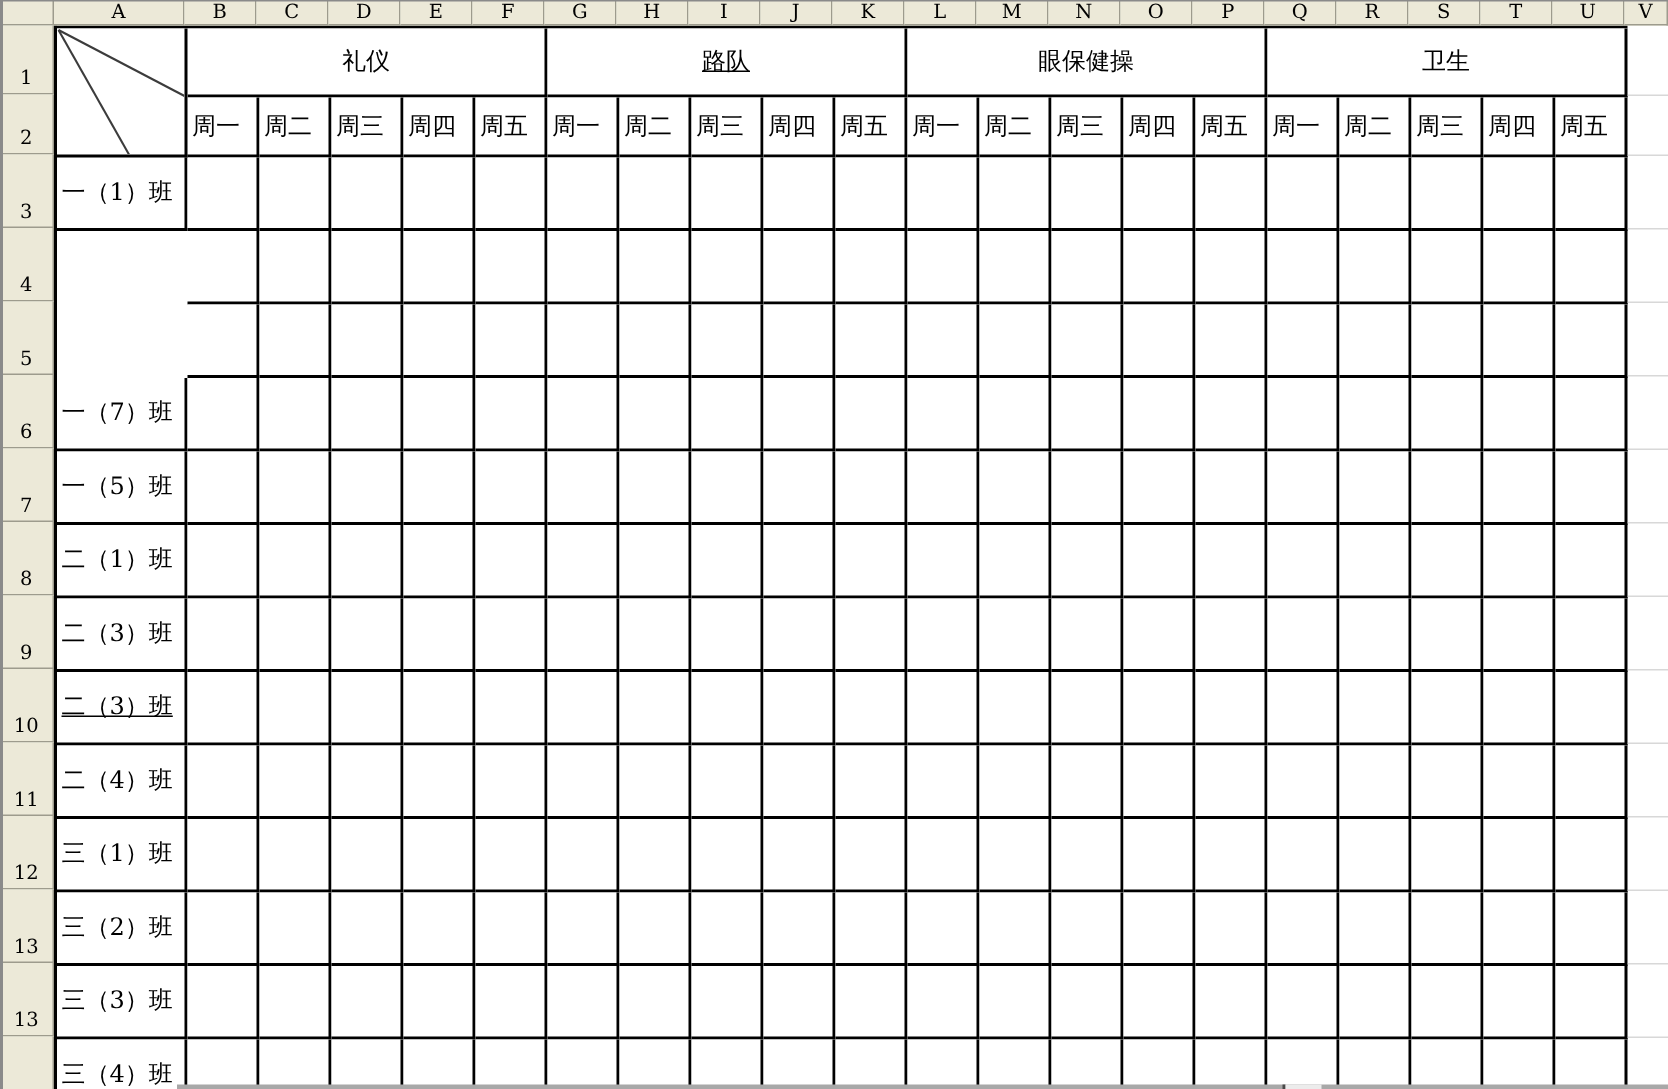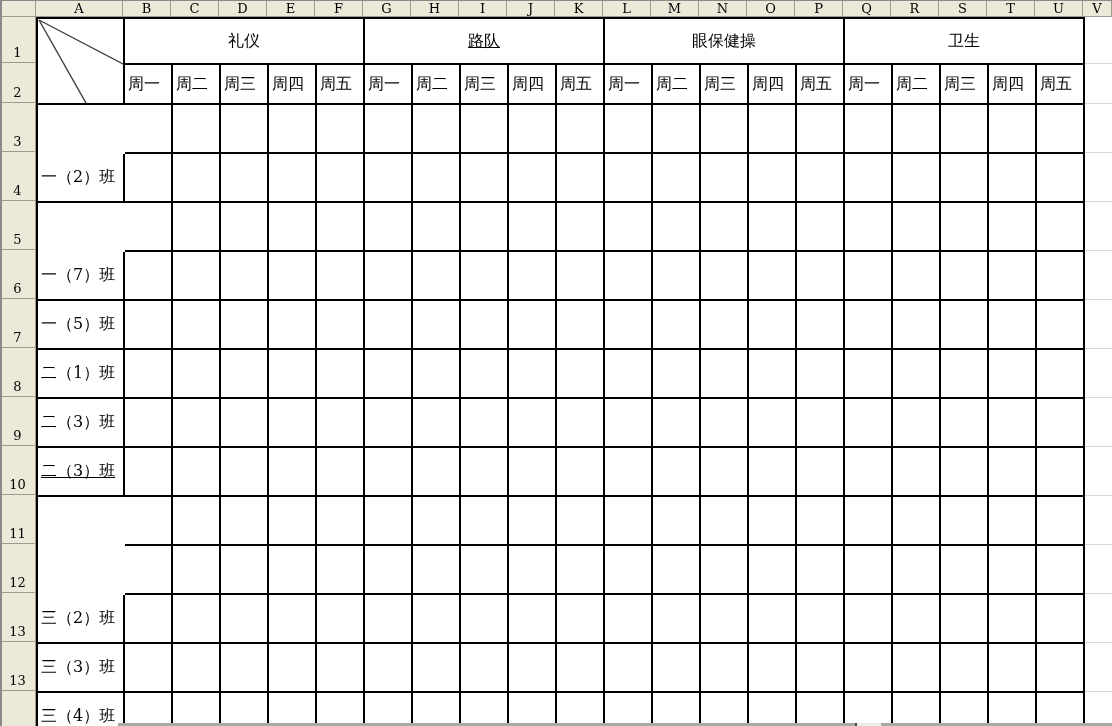--- a/index.html
+++ b/index.html
@@ -105,41 +105,41 @@
       <div class="cell day-cell" style="grid-area: 2 / 12;">周一</div>
       <div class="cell day-cell" style="grid-area: 2 / 13;">周二</div>
       <div class="cell day-cell" style="grid-area: 2 / 14;">周三</div>
       <div class="cell day-cell" style="grid-area: 2 / 15;">周四</div>
       <div class="cell day-cell" style="grid-area: 2 / 16;">周五</div>
       <div class="cell day-cell" style="grid-area: 2 / 17;">周一</div>
       <div class="cell day-cell" style="grid-area: 2 / 18;">周二</div>
       <div class="cell day-cell" style="grid-area: 2 / 19;">周三</div>
       <div class="cell day-cell" style="grid-area: 2 / 20;">周四</div>
       <div class="cell day-cell" style="grid-area: 2 / 21;">周五</div>
+      <div class="cell class-cell" style="grid-area: 3 / 1;">一（1）班</div>
       <div class="cell body-cell" style="grid-area: 3 / 2;"></div>
       <div class="cell body-cell" style="grid-area: 3 / 3;"></div>
       <div class="cell body-cell" style="grid-area: 3 / 4;"></div>
       <div class="cell body-cell" style="grid-area: 3 / 5;"></div>
       <div class="cell body-cell" style="grid-area: 3 / 6;"></div>
       <div class="cell body-cell" style="grid-area: 3 / 7;"></div>
       <div class="cell body-cell" style="grid-area: 3 / 8;"></div>
       <div class="cell body-cell" style="grid-area: 3 / 9;"></div>
       <div class="cell body-cell" style="grid-area: 3 / 10;"></div>
       <div class="cell body-cell" style="grid-area: 3 / 11;"></div>
       <div class="cell body-cell" style="grid-area: 3 / 12;"></div>
       <div class="cell body-cell" style="grid-area: 3 / 13;"></div>
       <div class="cell body-cell" style="grid-area: 3 / 14;"></div>
       <div class="cell body-cell" style="grid-area: 3 / 15;"></div>
       <div class="cell body-cell" style="grid-area: 3 / 16;"></div>
       <div class="cell body-cell" style="grid-area: 3 / 17;"></div>
       <div class="cell body-cell" style="grid-area: 3 / 18;"></div>
       <div class="cell body-cell" style="grid-area: 3 / 19;"></div>
       <div class="cell body-cell" style="grid-area: 3 / 20;"></div>
       <div class="cell body-cell" style="grid-area: 3 / 21;"></div>
-      <div class="cell class-cell" style="grid-area: 4 / 1;">一（2）班</div>
       <div class="cell body-cell" style="grid-area: 4 / 2;"></div>
       <div class="cell body-cell" style="grid-area: 4 / 3;"></div>
       <div class="cell body-cell" style="grid-area: 4 / 4;"></div>
       <div class="cell body-cell" style="grid-area: 4 / 5;"></div>
       <div class="cell body-cell" style="grid-area: 4 / 6;"></div>
       <div class="cell body-cell" style="grid-area: 4 / 7;"></div>
       <div class="cell body-cell" style="grid-area: 4 / 8;"></div>
       <div class="cell body-cell" style="grid-area: 4 / 9;"></div>
       <div class="cell body-cell" style="grid-area: 4 / 10;"></div>
       <div class="cell body-cell" style="grid-area: 4 / 11;"></div>
@@ -271,40 +271,42 @@
       <div class="cell body-cell" style="grid-area: 10 / 12;"></div>
       <div class="cell body-cell" style="grid-area: 10 / 13;"></div>
       <div class="cell body-cell" style="grid-area: 10 / 14;"></div>
       <div class="cell body-cell" style="grid-area: 10 / 15;"></div>
       <div class="cell body-cell" style="grid-area: 10 / 16;"></div>
       <div class="cell body-cell" style="grid-area: 10 / 17;"></div>
       <div class="cell body-cell" style="grid-area: 10 / 18;"></div>
       <div class="cell body-cell" style="grid-area: 10 / 19;"></div>
       <div class="cell body-cell" style="grid-area: 10 / 20;"></div>
       <div class="cell body-cell" style="grid-area: 10 / 21;"></div>
+      <div class="cell class-cell" style="grid-area: 11 / 1;">二（4）班</div>
       <div class="cell body-cell" style="grid-area: 11 / 2;"></div>
       <div class="cell body-cell" style="grid-area: 11 / 3;"></div>
       <div class="cell body-cell" style="grid-area: 11 / 4;"></div>
       <div class="cell body-cell" style="grid-area: 11 / 5;"></div>
       <div class="cell body-cell" style="grid-area: 11 / 6;"></div>
       <div class="cell body-cell" style="grid-area: 11 / 7;"></div>
       <div class="cell body-cell" style="grid-area: 11 / 8;"></div>
       <div class="cell body-cell" style="grid-area: 11 / 9;"></div>
       <div class="cell body-cell" style="grid-area: 11 / 10;"></div>
       <div class="cell body-cell" style="grid-area: 11 / 11;"></div>
       <div class="cell body-cell" style="grid-area: 11 / 12;"></div>
       <div class="cell body-cell" style="grid-area: 11 / 13;"></div>
       <div class="cell body-cell" style="grid-area: 11 / 14;"></div>
       <div class="cell body-cell" style="grid-area: 11 / 15;"></div>
       <div class="cell body-cell" style="grid-area: 11 / 16;"></div>
       <div class="cell body-cell" style="grid-area: 11 / 17;"></div>
       <div class="cell body-cell" style="grid-area: 11 / 18;"></div>
       <div class="cell body-cell" style="grid-area: 11 / 19;"></div>
       <div class="cell body-cell" style="grid-area: 11 / 20;"></div>
       <div class="cell body-cell" style="grid-area: 11 / 21;"></div>
+      <div class="cell class-cell" style="grid-area: 12 / 1;">三（1）班</div>
       <div class="cell body-cell" style="grid-area: 12 / 2;"></div>
       <div class="cell body-cell" style="grid-area: 12 / 3;"></div>
       <div class="cell body-cell" style="grid-area: 12 / 4;"></div>
       <div class="cell body-cell" style="grid-area: 12 / 5;"></div>
       <div class="cell body-cell" style="grid-area: 12 / 6;"></div>
       <div class="cell body-cell" style="grid-area: 12 / 7;"></div>
       <div class="cell body-cell" style="grid-area: 12 / 8;"></div>
       <div class="cell body-cell" style="grid-area: 12 / 9;"></div>
       <div class="cell body-cell" style="grid-area: 12 / 10;"></div>
       <div class="cell body-cell" style="grid-area: 12 / 11;"></div>

